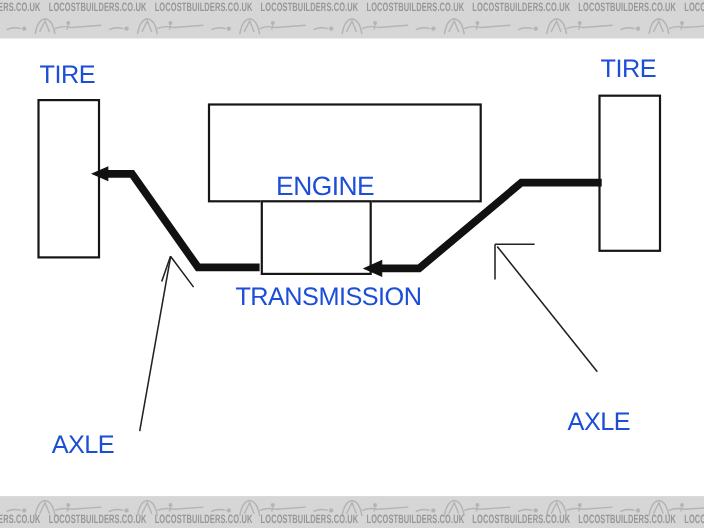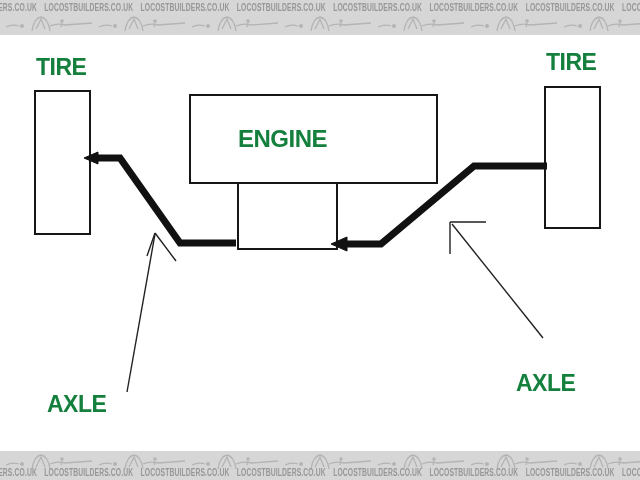--- a/index.html
+++ b/index.html
@@ -20,25 +20,25 @@
   .banner.top .wm-icon-row{top:14px;}
   .banner.bottom .wm-icon-row{top:1px;}
   .wm-icon-row svg{flex:0 0 auto;}
   
   .diagram{position:absolute;inset:0;z-index:1;}
   .dbox{position:absolute;border:2px solid #161616;background:#ffffff;box-sizing:border-box;}
   #tire-left-box {left:34px; top:90px; width:57px; height:145px;}
   #tire-right-box{left:544px;top:86px; width:57px; height:143px;}
   #engine-box    {left:189px;top:94px; width:249px;height:90px;}
   #trans-box     {left:237px;top:182px;width:101px;height:68px;}
-  .dlabel{position:absolute;color:#15803d;font-weight:bold;white-space:nowrap;}
+  .dlabel{position:absolute;color:#1d4ed8;font-weight:normal;white-space:nowrap;}
   #tire-left-label {left:36px; top:54px; font-size:23px;letter-spacing:-0.5px;}
   #tire-right-label{left:546px;top:49px; font-size:23px;letter-spacing:-0.5px;}
-  #engine-label{left:176px;top:94px;width:249px;height:90px;display:flex;
-                align-items:center;justify-content:center;font-size:24px;letter-spacing:-0.5px;}
+  #engine-label{left:189px;top:94px;width:249px;height:90px;display:flex;
+                align-items:flex-end;justify-content:center;font-size:24px;letter-spacing:-0.5px;}
   #engine-label span{transform:translateX(-18px);}
   #trans-label{left:214px;top:257px;font-size:23px;line-height:25px;letter-spacing:-0.5px;}
   #axle-left-label {left:47px; top:391px;font-size:23px;letter-spacing:-0.5px;}
   #axle-right-label{left:516px;top:370px;font-size:23px;letter-spacing:-0.5px;}
   .overlay{position:absolute;inset:0;z-index:2;pointer-events:none;}
 </style>
 </head>
 <body>
 
 <div id="page">
@@ -49,20 +49,21 @@
     <div class="dbox" id="engine-box"></div>
     <div class="dbox" id="trans-box"></div>
     <div class="dbox" id="tire-right-box"></div>
 
     <div class="dlabel" id="tire-left-label">TIRE</div>
     <div class="dlabel" id="tire-right-label">TIRE</div>
     <div class="dlabel" id="engine-label">
       <span>ENGINE</span>
     </div>
     <div class="dlabel" id="trans-label">
+      <div>TRANSMISSION</div>
     </div>
     <div class="dlabel" id="axle-left-label">AXLE</div>
     <div class="dlabel" id="axle-right-label">AXLE</div>
 
     <svg class="overlay" width="640" height="480" viewBox="0 0 640 480">
 
       <g stroke="#111" fill="#111">
         <polygon points="84,158 98,152 98,164"></polygon>
         <polyline points="95,158 120,158 180,243 236,243" fill="none" stroke-width="7"></polyline>
       </g>

